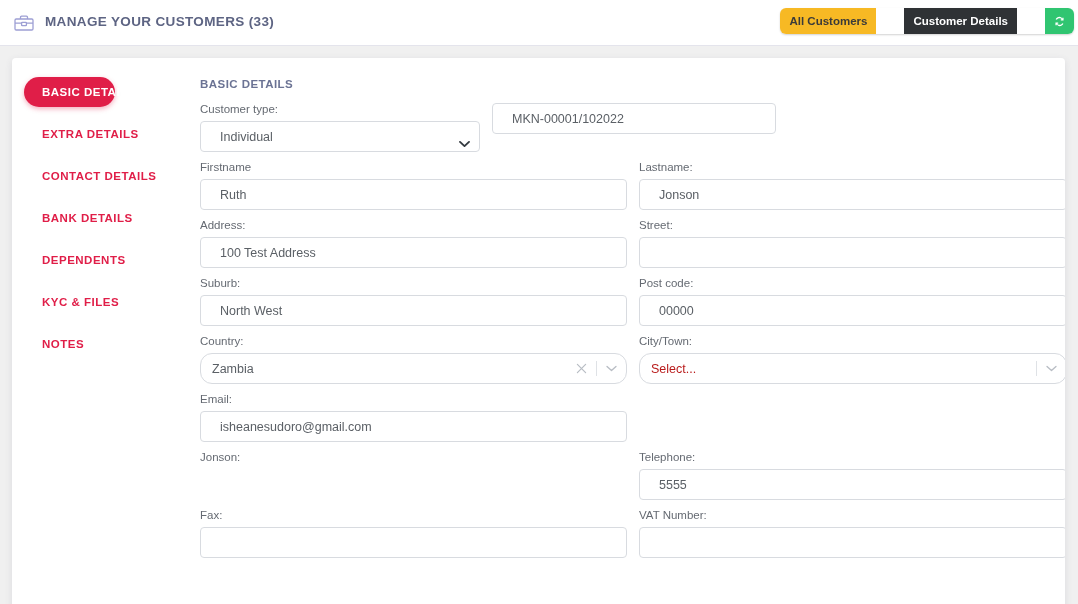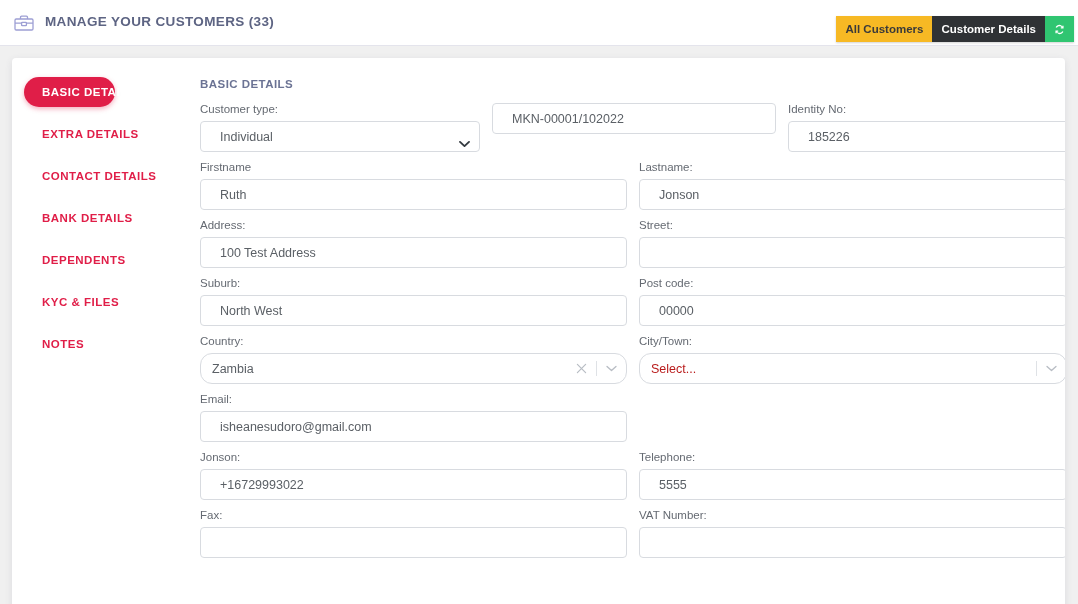--- a/index.html
+++ b/index.html
@@ -25,27 +25,28 @@
   .page-title {
     font-size: 13.5px;
     font-weight: bold;
     letter-spacing: 0.35px;
     color: #5d6483;
     white-space: nowrap;
   }
 
   .btn-group {
     position: absolute;
-    right: 4px; top: 16px;
+    right: 4px; top: 8px;
     display: flex;
     align-items: stretch;
     height: 26px;
-    border-radius: 0;
+    border-radius: 6px;
     overflow: hidden;
     box-shadow: 0 1px 2px rgba(0,0,0,.18);
+    gap: 28px;
   }
   .btn {
     display: flex; align-items: center; justify-content: center;
     font-size: 11.5px; font-weight: bold;
     padding: 0 9px;
     white-space: nowrap;
     border: none;
     cursor: pointer;
     font-family: inherit;
   }
@@ -233,24 +234,20 @@
           </select>
           <span class="chev-native">
             <svg viewBox="0 0 11 7" fill="none" stroke="#343a40" stroke-width="1.9" stroke-linecap="round" stroke-linejoin="round">
               <path d="M1 1.4L5.5 5.6 10 1.4"></path>
             </svg>
           </span>
         </div>
       </div>
       <div class="field w-c2">
         <input class="input" type="text" value="MKN-00001/102022" style="">
-      </div>
-      <div class="field w-c3">
-        <span class="label">Identity No:</span>
-        <input class="input" type="text" value="185226" style="">
       </div>
     </div>
 
     <div class="row">
       <div class="field w-half-l">
         <span class="label">Firstname</span>
         <input class="input" type="text" value="Ruth" style="">
       </div>
       <div class="field w-half-r">
         <span class="label">Lastname:</span>
@@ -316,21 +313,20 @@
       <div class="field w-half-l">
         <span class="label">Email:</span>
         <input class="input" type="text" value="isheanesudoro@gmail.com" style="">
       </div>
       <div class="field w-half-r"></div>
     </div>
 
     <div class="row">
       <div class="field w-half-l">
         <span class="label">Jonson:</span>
-        <input class="input" type="text" value="+16729993022" style="">
       </div>
       <div class="field w-half-r">
         <span class="label">Telephone:</span>
         <input class="input" type="text" value="5555" style="">
       </div>
     </div>
 
     <div class="row">
       <div class="field w-half-l">
         <span class="label">Fax:</span>

